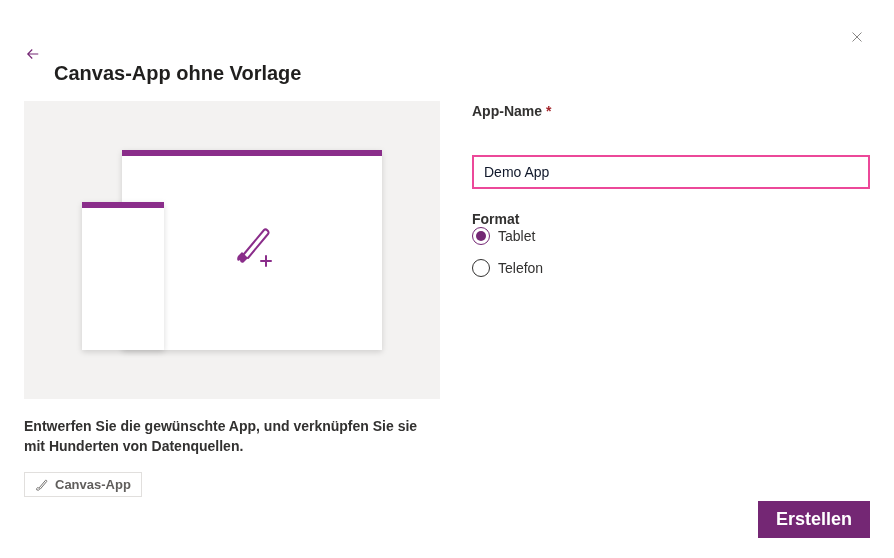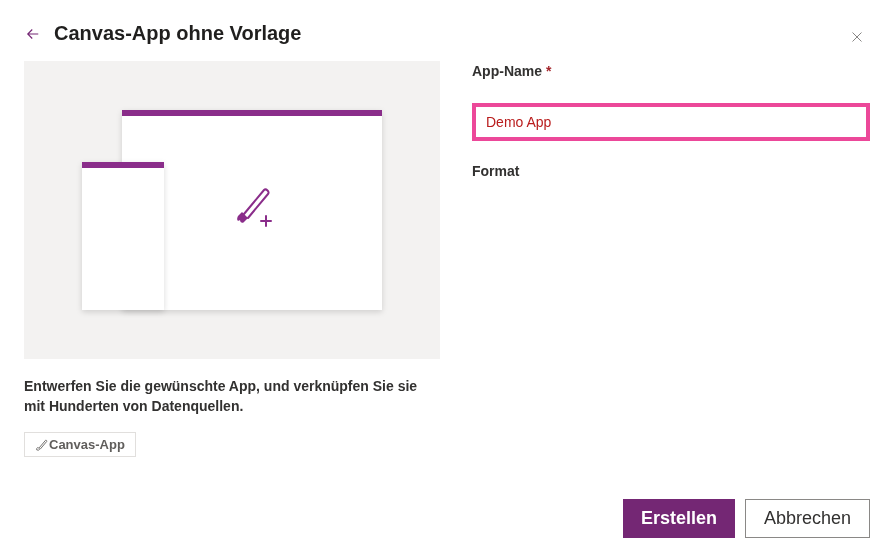--- a/index.html
+++ b/index.html
@@ -20,20 +20,21 @@
     .back-btn {
       cursor: pointer;
       color: #742774;
       display: flex;
       align-items: center;
     }
     .title {
       font-size: 20px;
       font-weight: 600;
       color: #201f1e;
+      margin-top: 40px;
     }
     .close-btn {
       position: absolute;
       top: 28px;
       right: 28px;
       cursor: pointer;
       color: #605e5c;
     }
     .content {
       display: flex;
@@ -98,20 +99,21 @@
     }
     .description {
       margin-top: 18px;
       font-size: 14px;
       color: #323130;
       line-height: 1.4;
     }
     .tag {
       display: inline-flex;
       align-items: center;
+      gap: 6px;
       border: 1px solid #e1dfdd;
       padding: 4px 10px;
       font-size: 13px;
       color: #605e5c;
       margin-top: 16px;
       background: #fff;
     }
     .right-col {
       flex: 1;
       padding-top: 2px;
@@ -123,24 +125,25 @@
       margin-bottom: 24px;
       display: block;
     }
     .required {
       color: #a4262c;
     }
     .text-input {
       width: 100%;
       padding: 7px 10px;
       font-size: 14px;
-      border: 4px solid #ec4899;
+      border: 2px solid #ec4899;
       outline: none;
       font-family: inherit;
-      color: #b91c1c;
+      color: #0f172a;
+      margin-top: 12px;
     }
     .format-label {
       margin-top: 22px;
       margin-bottom: 0;
     }
     .radio-group {
       display: flex;
       flex-direction: column;
       gap: 14px;
     }
@@ -237,19 +240,30 @@
     </div>
   </div>
 
   <div class="right-col">
     <label class="field-label">
       <span>App-Name</span> <span class="required">*</span>
     </label>
     <input type="text" class="text-input" value="Demo App" style="">
 
     <div class="field-label format-label">Format</div>
+    <div class="radio-group">
+      <div class="radio-option">
+        <div class="radio-circle selected">
+            <div class="radio-dot"></div>
+          </div>
+        <span>Tablet</span>
+      </div>
+      <div class="radio-option">
+        <div class="radio-circle"></div>
+        <span>Telefon</span>
+      </div>
+    </div>
   </div>
 </div>
 
 <div class="footer">
   <button class="btn btn-primary">Erstellen</button>
-  <button class="btn btn-secondary">Abbrechen</button>
 </div>
 
 </body></html>

